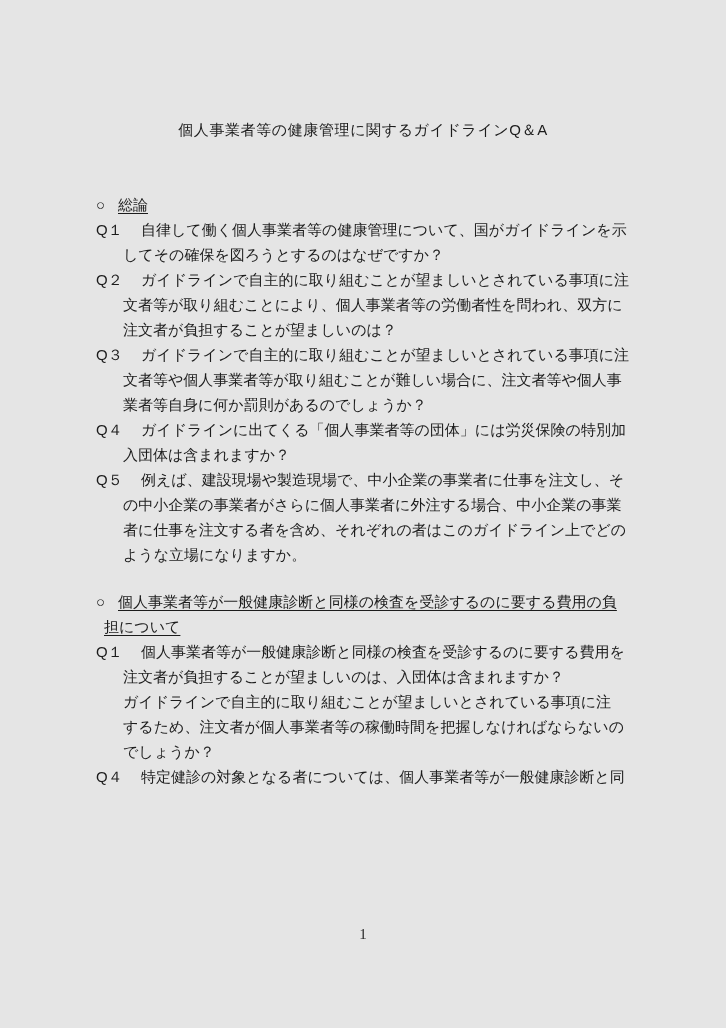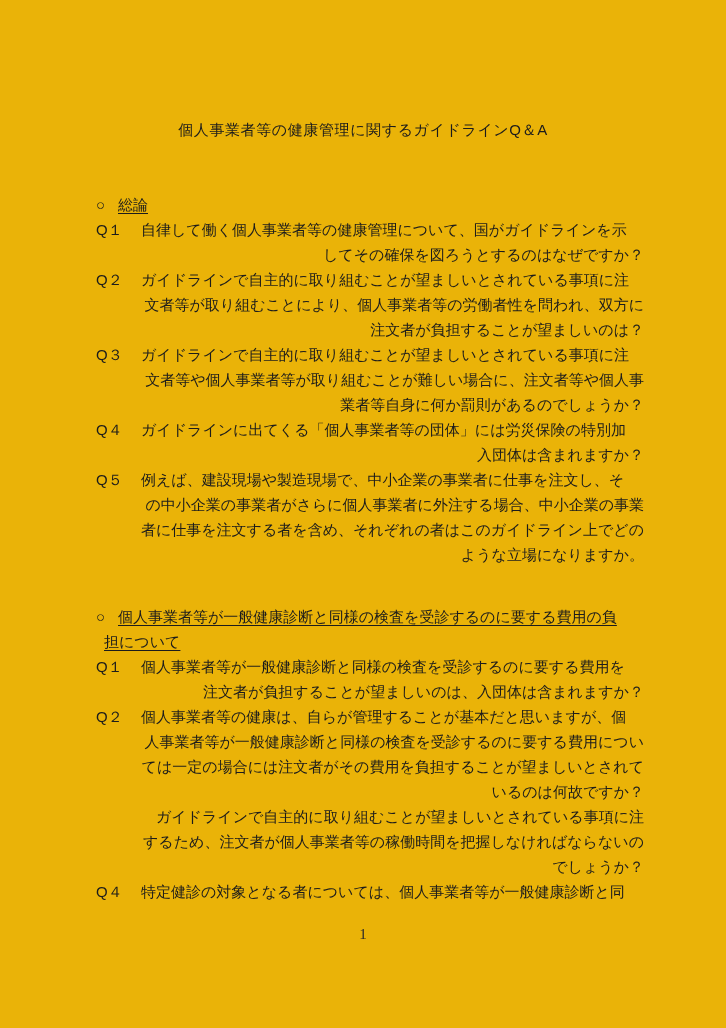--- a/index.html
+++ b/index.html
@@ -22,52 +22,52 @@
     letter-spacing: 0.6px;
     line-height: 25px;
   }
   .content {
     margin-left: 96px;
     margin-top: 50px;
     width: 548px;
     font-size: 15px;
     line-height: 25px;
   }
-  .section + .section { margin-top: 37px; }
+  .section + .section { margin-top: 22px; }
   .marker {
     display: inline-block;
     width: 22px;
   }
   .heading-text {
     text-decoration: underline;
     text-underline-offset: 3px;
     text-decoration-thickness: 1px;
   }
   .h-line-rest { padding-left: 8px; }
   .q-label {
     display: inline-block;
     width: 45px;
   }
-  .q-line-rest { padding-left: 27px; text-align: right; }
+  .q-line-rest { padding-left: 27px; }
   .page-number {
     position: absolute;
     top: 924px;
     left: 0;
     width: 100%;
     text-align: center;
     font-family: "Liberation Serif", serif;
     font-size: 15px;
     line-height: 20px;
     color: #2a2a2a;
   }
 </style>
 </head>
 <body>
 
-<div class="page" id="page" style="background: #eab308; color: rgb(28, 28, 28);">
+<div class="page" id="page" style="background: #e5e5e5; color: rgb(28, 28, 28);">
   <h1 class="doc-title">個人事業者等の健康管理に関するガイドラインQ＆A</h1>
   <div class="content" id="content">
       <div class="section">
         <div class="h-line-first"><span class="marker">○</span><span class="heading-text">総論</span></div>
         <div class="qa-item">
           <div class="q-line-first"><span class="q-label">Q１</span><span class="q-text">自律して働く個人事業者等の健康管理について、国がガイドラインを示</span></div>
           <div class="q-line-rest"><span class="q-text">してその確保を図ろうとするのはなぜですか？</span></div>
         </div>
         <div class="qa-item">
           <div class="q-line-first"><span class="q-label">Q２</span><span class="q-text">ガイドラインで自主的に取り組むことが望ましいとされている事項に注</span></div>
@@ -91,26 +91,20 @@
         </div>
       </div>
       <div class="section">
         <div class="h-line-first"><span class="marker">○</span><span class="heading-text">個人事業者等が一般健康診断と同様の検査を受診するのに要する費用の負</span></div>
         <div class="h-line-rest"><span class="heading-text">担について</span></div>
         <div class="qa-item">
           <div class="q-line-first"><span class="q-label">Q１</span><span class="q-text">個人事業者等が一般健康診断と同様の検査を受診するのに要する費用を</span></div>
           <div class="q-line-rest"><span class="q-text">注文者が負担することが望ましいのは、入団体は含まれますか？</span></div>
         </div>
         <div class="qa-item">
-          <div class="q-line-first"><span class="q-label">Q２</span><span class="q-text">個人事業者等の健康は、自らが管理することが基本だと思いますが、個</span></div>
-          <div class="q-line-rest"><span class="q-text">人事業者等が一般健康診断と同様の検査を受診するのに要する費用につい</span></div>
-          <div class="q-line-rest"><span class="q-text">ては一定の場合には注文者がその費用を負担することが望ましいとされて</span></div>
-          <div class="q-line-rest"><span class="q-text">いるのは何故ですか？</span></div>
-        </div>
-        <div class="qa-item">
           <div class="q-line-rest"><span class="q-text">ガイドラインで自主的に取り組むことが望ましいとされている事項に注</span></div>
           <div class="q-line-rest"><span class="q-text">するため、注文者が個人事業者等の稼働時間を把握しなければならないの</span></div>
           <div class="q-line-rest"><span class="q-text">でしょうか？</span></div>
         </div>
         <div class="qa-item">
           <div class="q-line-first"><span class="q-label">Q４</span><span class="q-text">特定健診の対象となる者については、個人事業者等が一般健康診断と同</span></div>
         </div>
       </div>
     </div>
   <div class="page-number">1</div>

